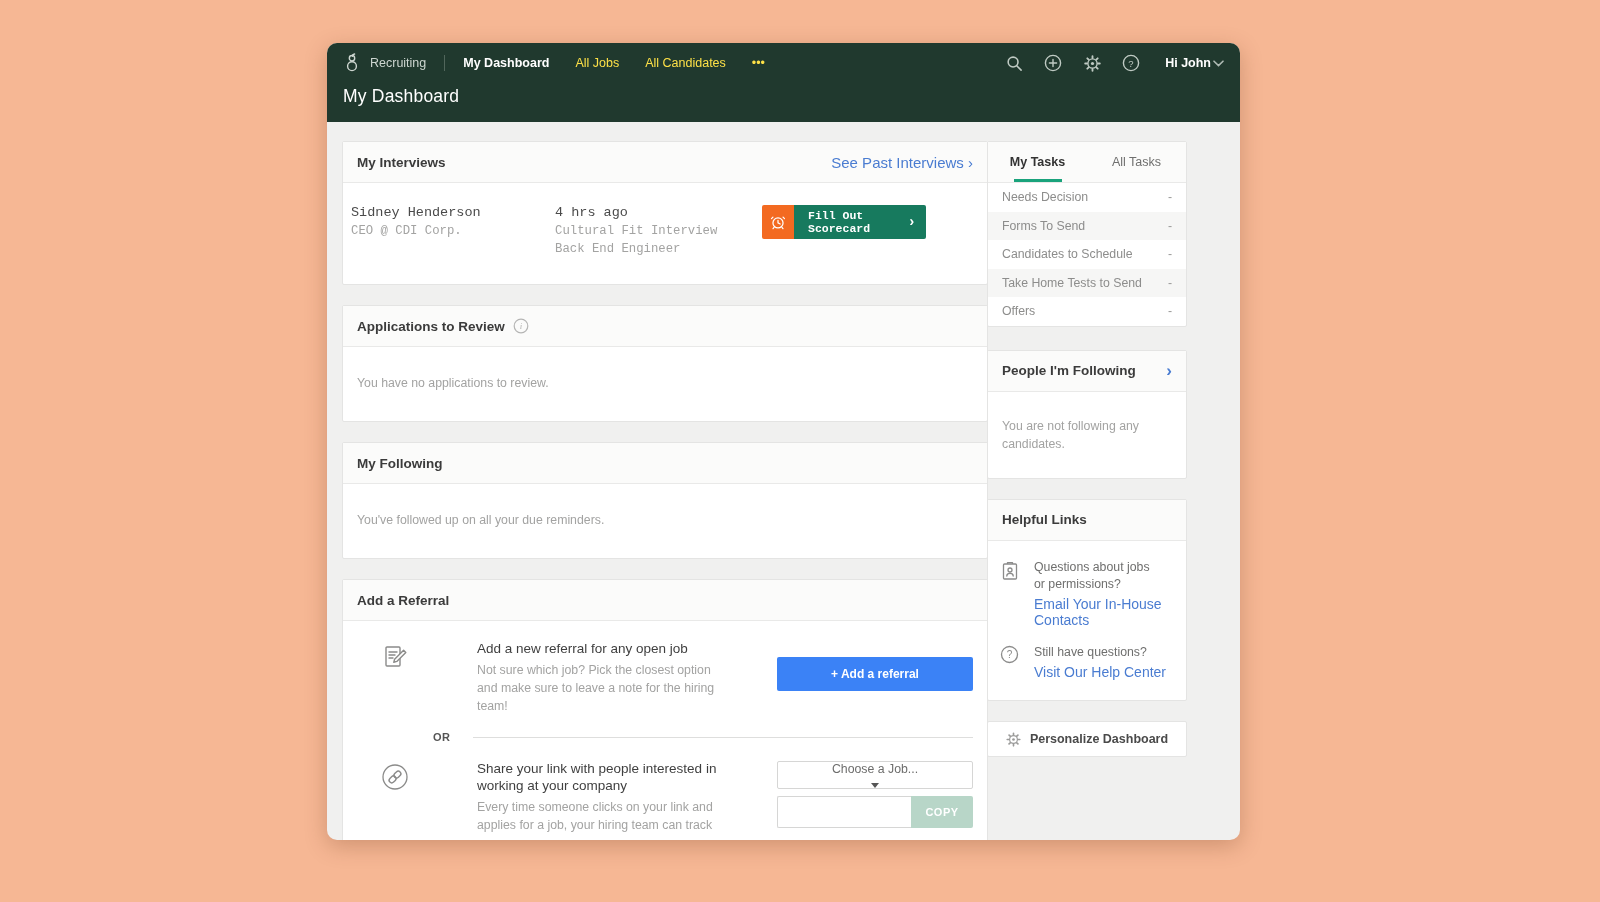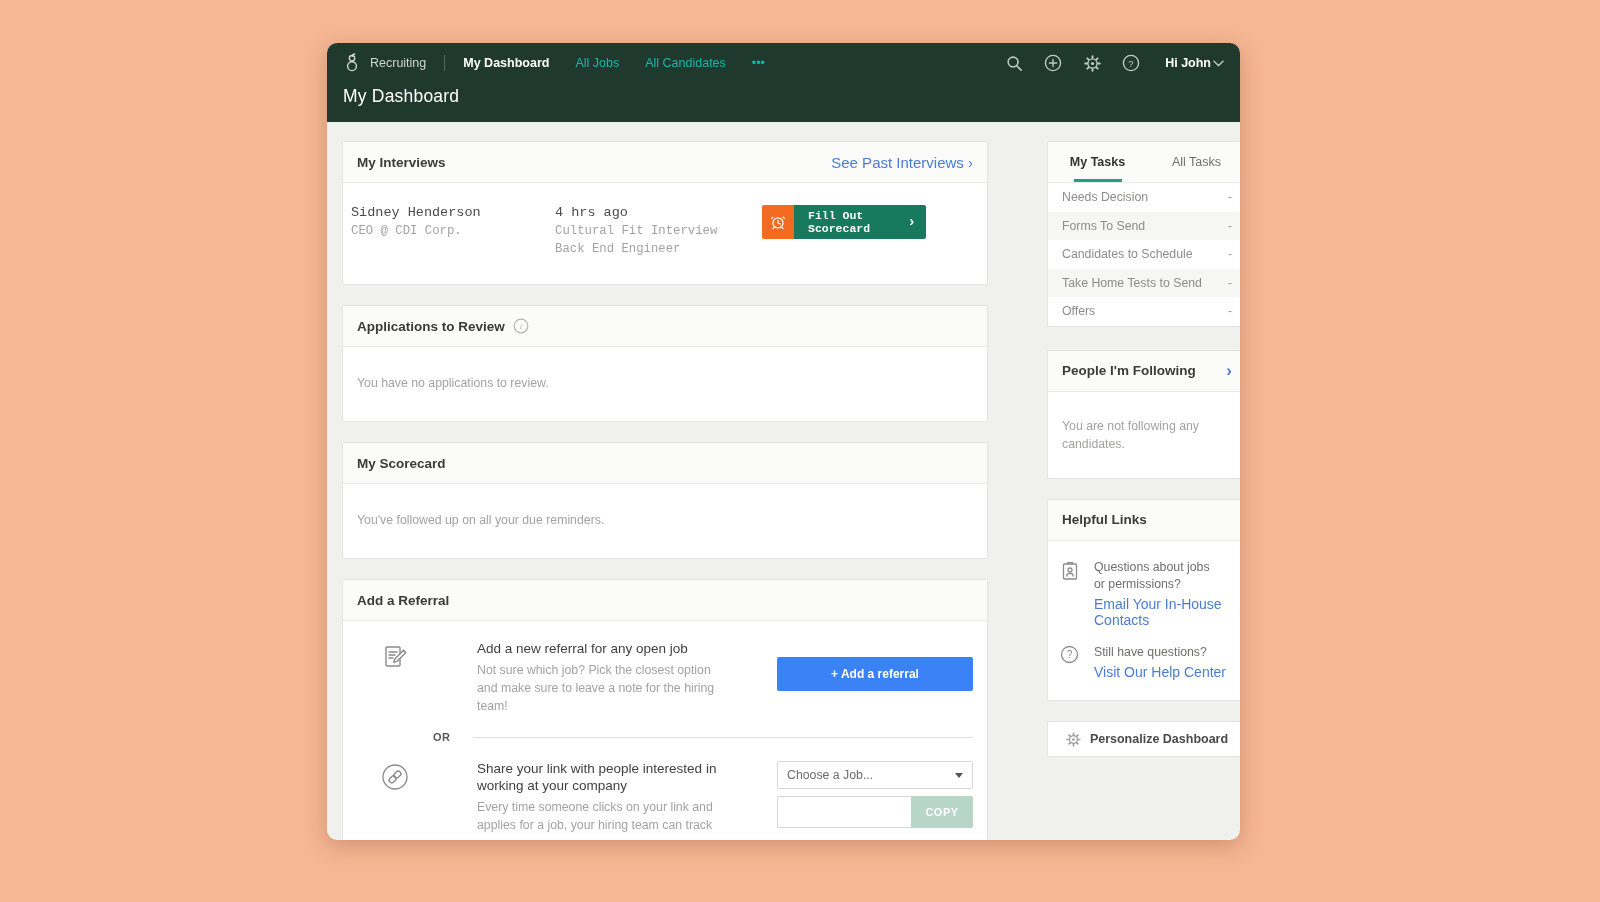--- a/index.html
+++ b/index.html
@@ -16,30 +16,30 @@
     box-shadow:0 6px 22px rgba(90,40,10,0.25);
     background:#f0f0ef;
   }
   
   .header { background:#20392e; height:79px; padding:0 16px 0 16px; }
   .nav { display:flex; align-items:center; height:34px; padding-top:6px; color:#cfd8d2; }
   .brand { display:flex; align-items:center; gap:9px; }
   .brand-label { font-size:12.5px; color:#cdd6d0; }
   .nav-divider { width:1px; height:16px; background:#51665b; margin:0 18px; }
   .nav-tabs { display:flex; align-items:center; gap:26px; }
-  .nav-tab { font-size:12.5px; color:#14b8a6; cursor:pointer; white-space:nowrap; }
+  .nav-tab { font-size:12.5px; color:#fde047; cursor:pointer; white-space:nowrap; }
   .nav-tab.active { color:#ffffff; font-weight:bold; }
   .nav-right { margin-left:auto; display:flex; align-items:center; gap:21px; }
   .nav-icon { width:18px; height:18px; color:#bfcac3; display:flex; align-items:center; justify-content:center; }
   .nav-user { display:flex; align-items:center; gap:2px; color:#ffffff; font-size:12.5px; font-weight:bold; margin-left:4px; }
   .page-title { color:#ffffff; font-size:17.5px; font-weight:400; margin-top:9px; letter-spacing:0.2px; }
   
   .content { position:relative; height:634px; }
   .main-col { position:absolute; left:15px; top:19px; width:646px; }
-  .side-col { position:absolute; left:720px; top:19px; width:200px; }
+  .side-col { position:absolute; left:660px; top:19px; width:200px; }
   .card { background:#ffffff; border:1px solid #e4e4e3; border-radius:2px; margin-bottom:20px; }
   .card-head {
     background:#fbfbfa; border-bottom:1px solid #e9e9e8; padding:0 14px;
     height:41px; display:flex; align-items:center;
   }
   .card-title { font-size:13.5px; font-weight:600; color:#3b3b3b; }
   .blue-link { color:#4a7cd1; font-size:15px; cursor:pointer; text-decoration:none; }
   .muted { color:#a3a3a2; font-size:12.3px; }
   
   .int-body { padding:22px 14px 28px 8px; display:flex;font-family:Liberation Mono, monospace; }
@@ -62,21 +62,21 @@
   .ref-text-col { width:334px; }
   .ref-heading { font-size:13.5px; color:#3f3f3f; line-height:1.25; }
   .ref-desc { font-size:12.3px; color:#a3a3a2; line-height:1.45; margin-top:4px; }
   .ref-controls { margin-left:auto; width:196px; }
   .green-btn { background:#3b82f6; color:#fff; border:none; width:196px; height:34px; font-size:12px;
     font-weight:bold; border-radius:2px; cursor:pointer; font-family:inherit; margin-top:16px; }
   .or-row { display:flex; align-items:center; margin:16px 0 18px 0; }
   .or-label { margin-left:76px; font-size:11px; font-weight:bold; color:#555; letter-spacing:0.5px; }
   .or-line { flex:1; height:1px; background:#dededd; margin-left:22px; }
   .job-select { width:196px; height:28px; border:1px solid #d6d6d5; border-radius:2px; background:#fff;
-    display:flex; align-items:center; justify-content:space-between; padding:0 9px; cursor:pointer; }
+    display:flex; align-items:center; justify-content:space-between; padding:0 9px; cursor:pointer;flex-direction:column; }
   .job-select-label { font-size:12.3px; color:#6d6d6c; }
   .select-caret { width:0; height:0; border-left:4px solid transparent; border-right:4px solid transparent; border-top:5px solid #555; }
   .copy-row { display:flex; margin-top:7px; }
   .link-input { width:134px; height:32px; border:1px solid #d6d6d5; border-right:none; border-radius:2px 0 0 2px;
     padding:0 8px; font-size:12px; color:#555; font-family:inherit; outline:none; background:#fff; }
   .copy-btn { width:62px; height:32px; background:#b8d6c8; color:#ffffff; border:none; font-weight:bold;
     font-size:11px; letter-spacing:0.5px; border-radius:0 2px 2px 0; cursor:default; font-family:inherit; }
   
   .task-tabs { display:flex; background:#fbfbfa; border-bottom:1px solid #e9e9e8; height:41px; }
   .task-tab { flex:1; display:flex; align-items:center; justify-content:center; font-size:12.5px;
@@ -215,21 +215,21 @@
             </svg>
           </span>
         </div>
         <div class="empty-body">
           <span class="muted">You have no applications to review.</span>
         </div>
       </div>
 
       <div class="card">
         <div class="card-head">
-          <span class="card-title">My Scorecard</span>
+          <span class="card-title">My Following</span>
         </div>
         <div class="empty-body">
           <span class="muted">You've followed up on all your due reminders.</span>
         </div>
       </div>
 
       <div class="card" style="margin-bottom:0;">
         <div class="card-head">
           <span class="card-title">Add a Referral</span>
         </div>

